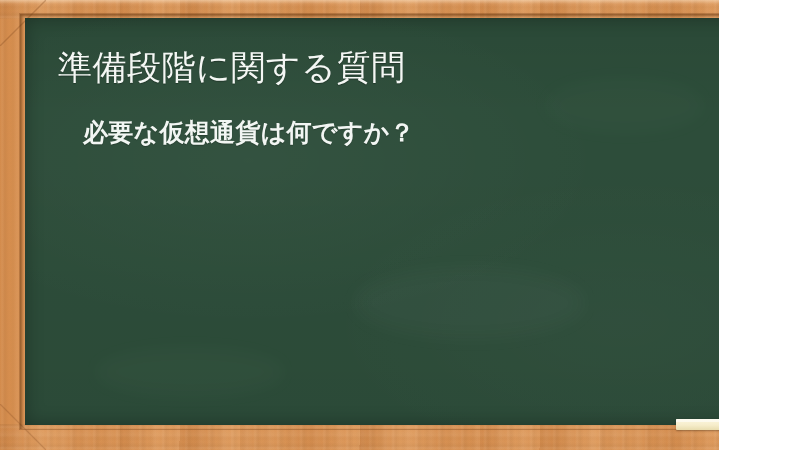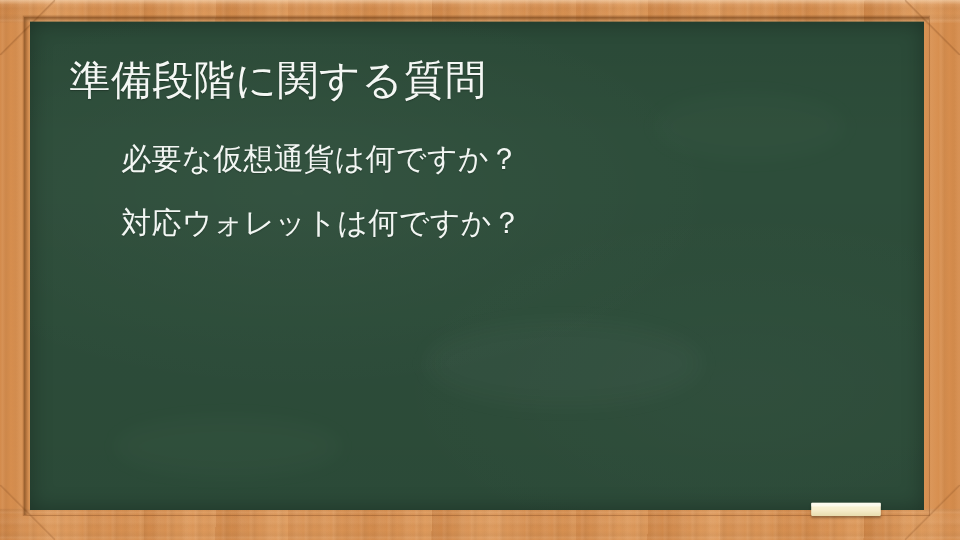--- a/index.html
+++ b/index.html
@@ -7,21 +7,21 @@
     margin: 0;
     padding: 0;
     background: #ffffff;
   }
   body {
     font-family: "DejaVu Sans", "Liberation Sans", sans-serif;
   }
 
   .screen {
     position: relative;
-    width: 800px;
+    width: 719px;
     height: 450px;
     overflow: hidden;
     background: #e8e8e8;
   }
 
   
   .frame {
     position: absolute;
     left: 0;
     top: 0;
@@ -143,25 +143,26 @@
     font-size: 34px;
     line-height: 1.25;
     color: #f4f7f4;
     letter-spacing: 0.5px;
     white-space: nowrap;
     text-shadow: 0 1px 1px rgba(0,0,0,0.28);
   }
 
   .question-list {
     position: absolute;
-    left: 76px;
+    left: 58px;
     top: 102px;
     margin: 0;
     padding: 0;
     list-style: none;
+    font-weight: bold;
   }
   .question-item {
     font-size: 25px;
     line-height: 1.0;
     color: #f2f6f3;
     white-space: nowrap;
     margin-bottom: 28px;
     letter-spacing: 0.3px;
     text-shadow: 0 1px 1px rgba(0,0,0,0.22);
   }
@@ -204,19 +205,18 @@
   <div class="board">
 
     <div class="smudge a"></div>
     <div class="smudge b"></div>
     <div class="smudge c"></div>
 
     <div class="board-title">準備段階に関する質問</div>
 
     <ul class="question-list">
       <li class="question-item">必要な仮想通貨は何ですか？</li>
-      <li class="question-item">対応ウォレットは何ですか？</li>
     </ul>
   </div>
 
   <div class="chalk-stick"></div>
 
 </div>
 
 </body></html>

